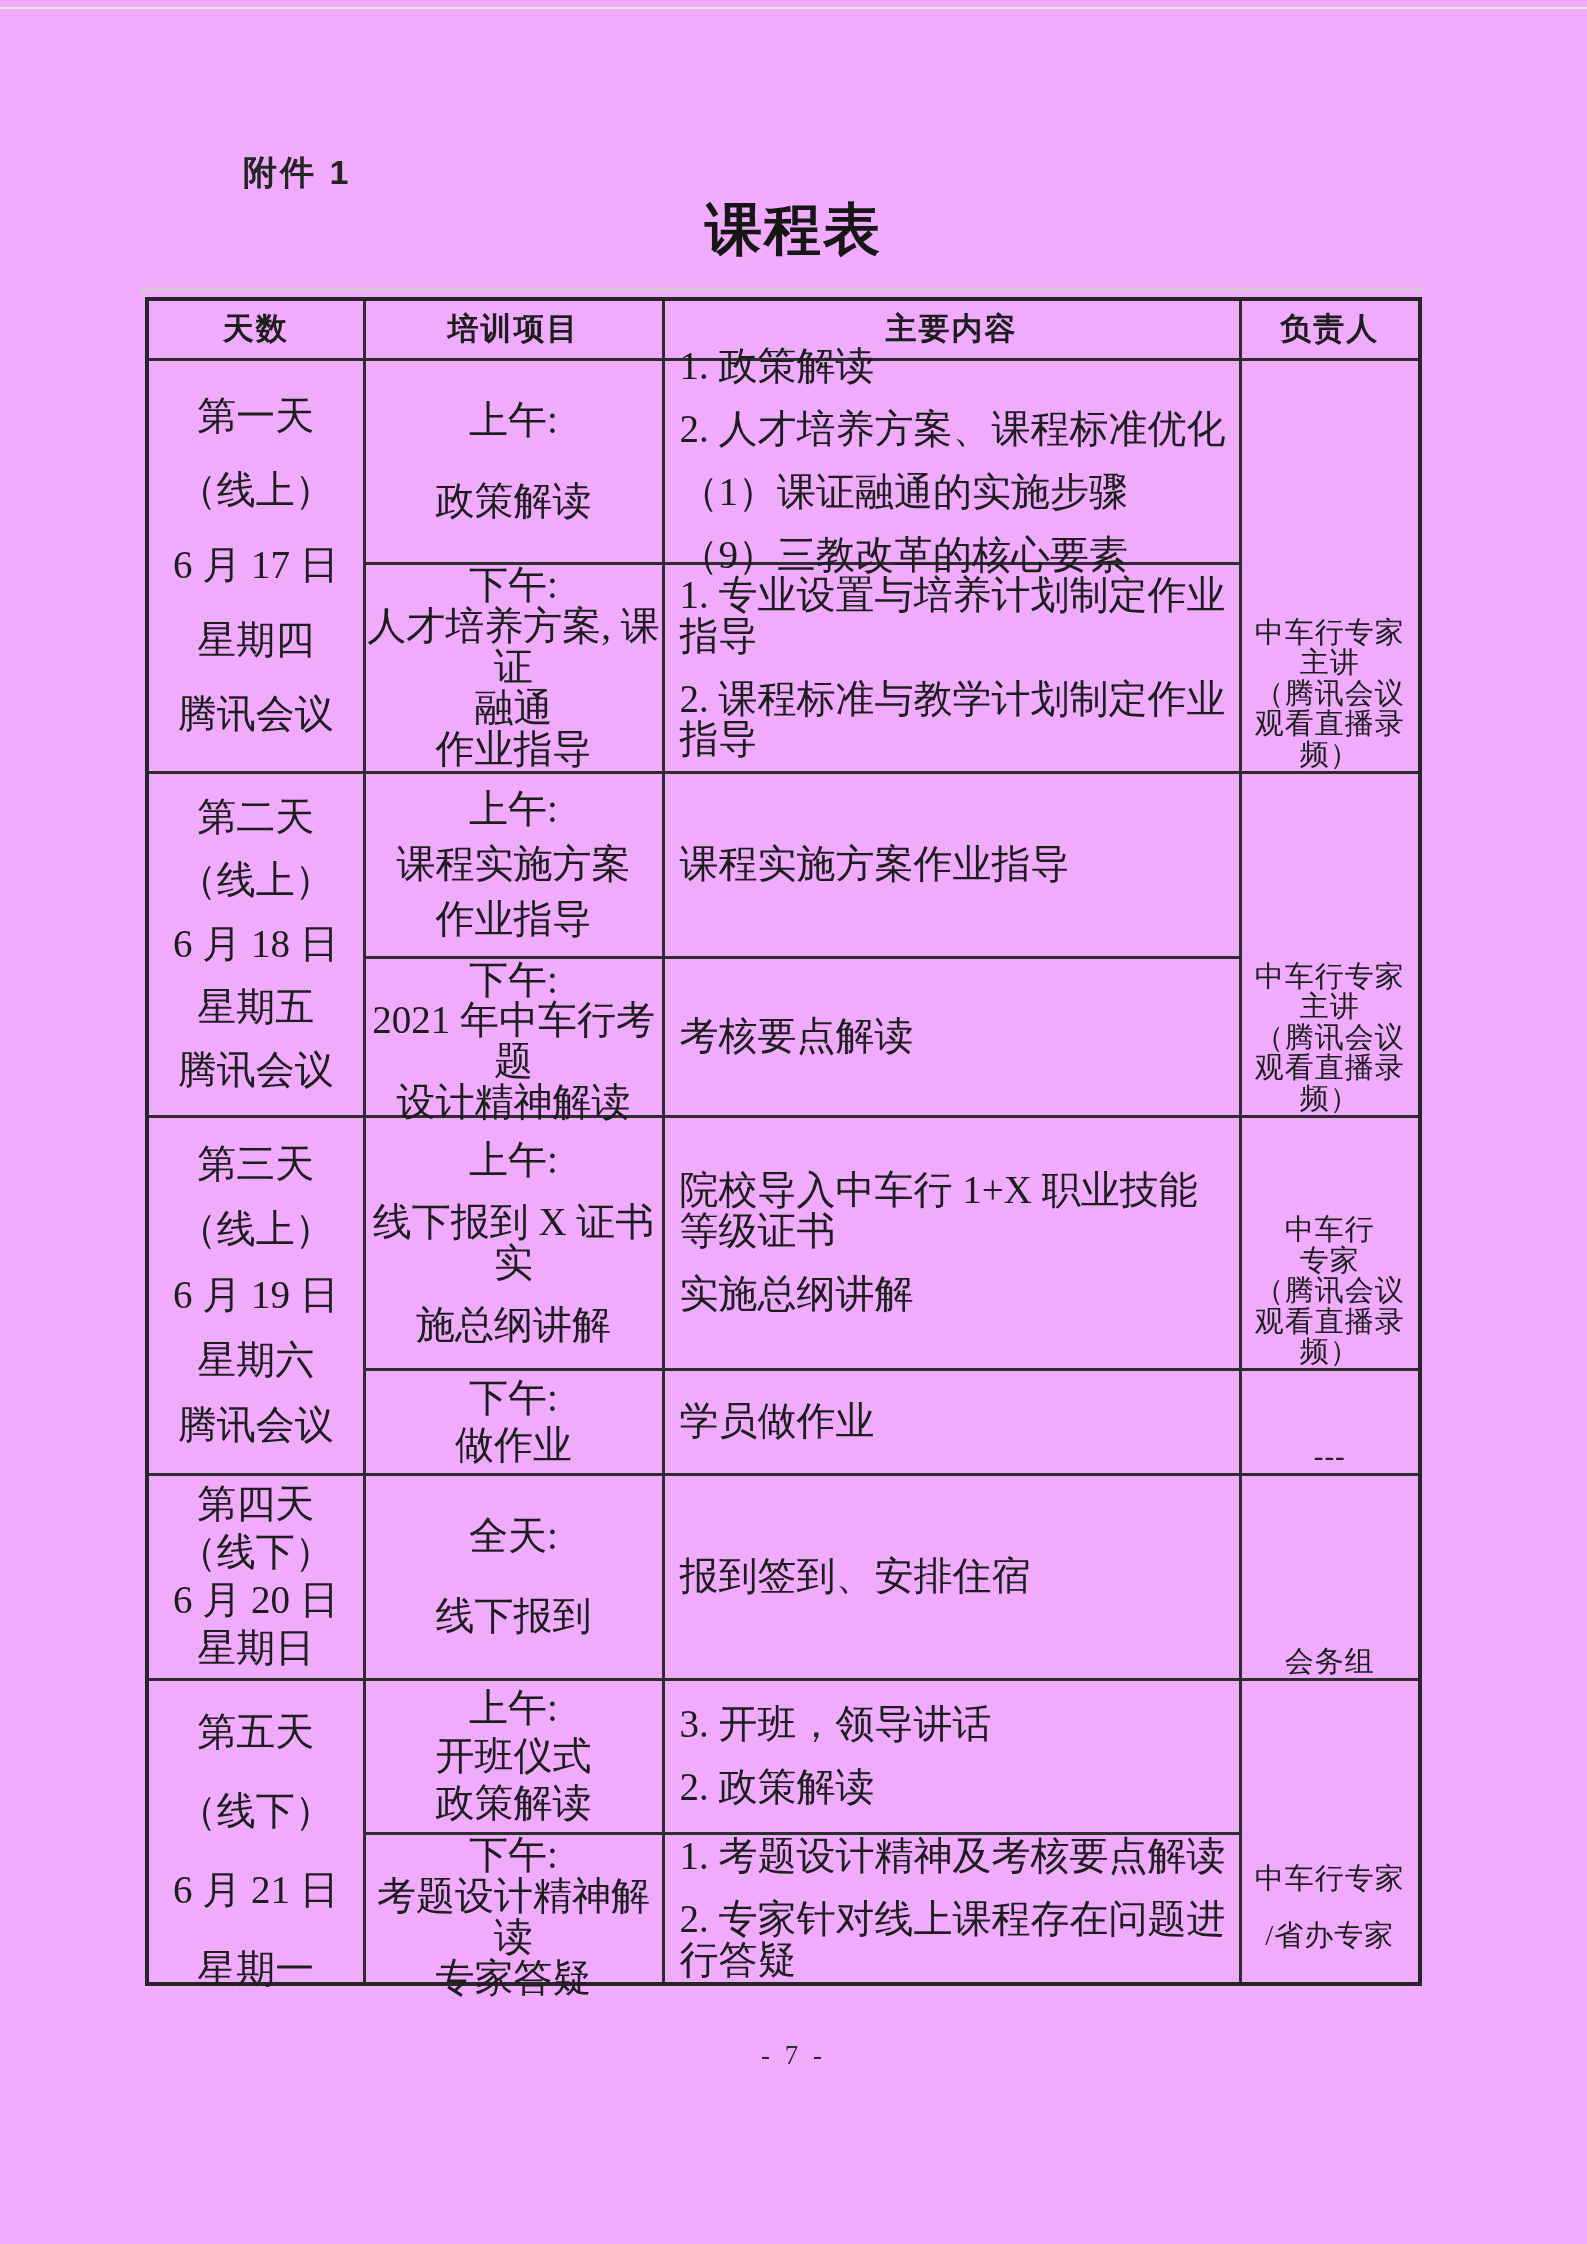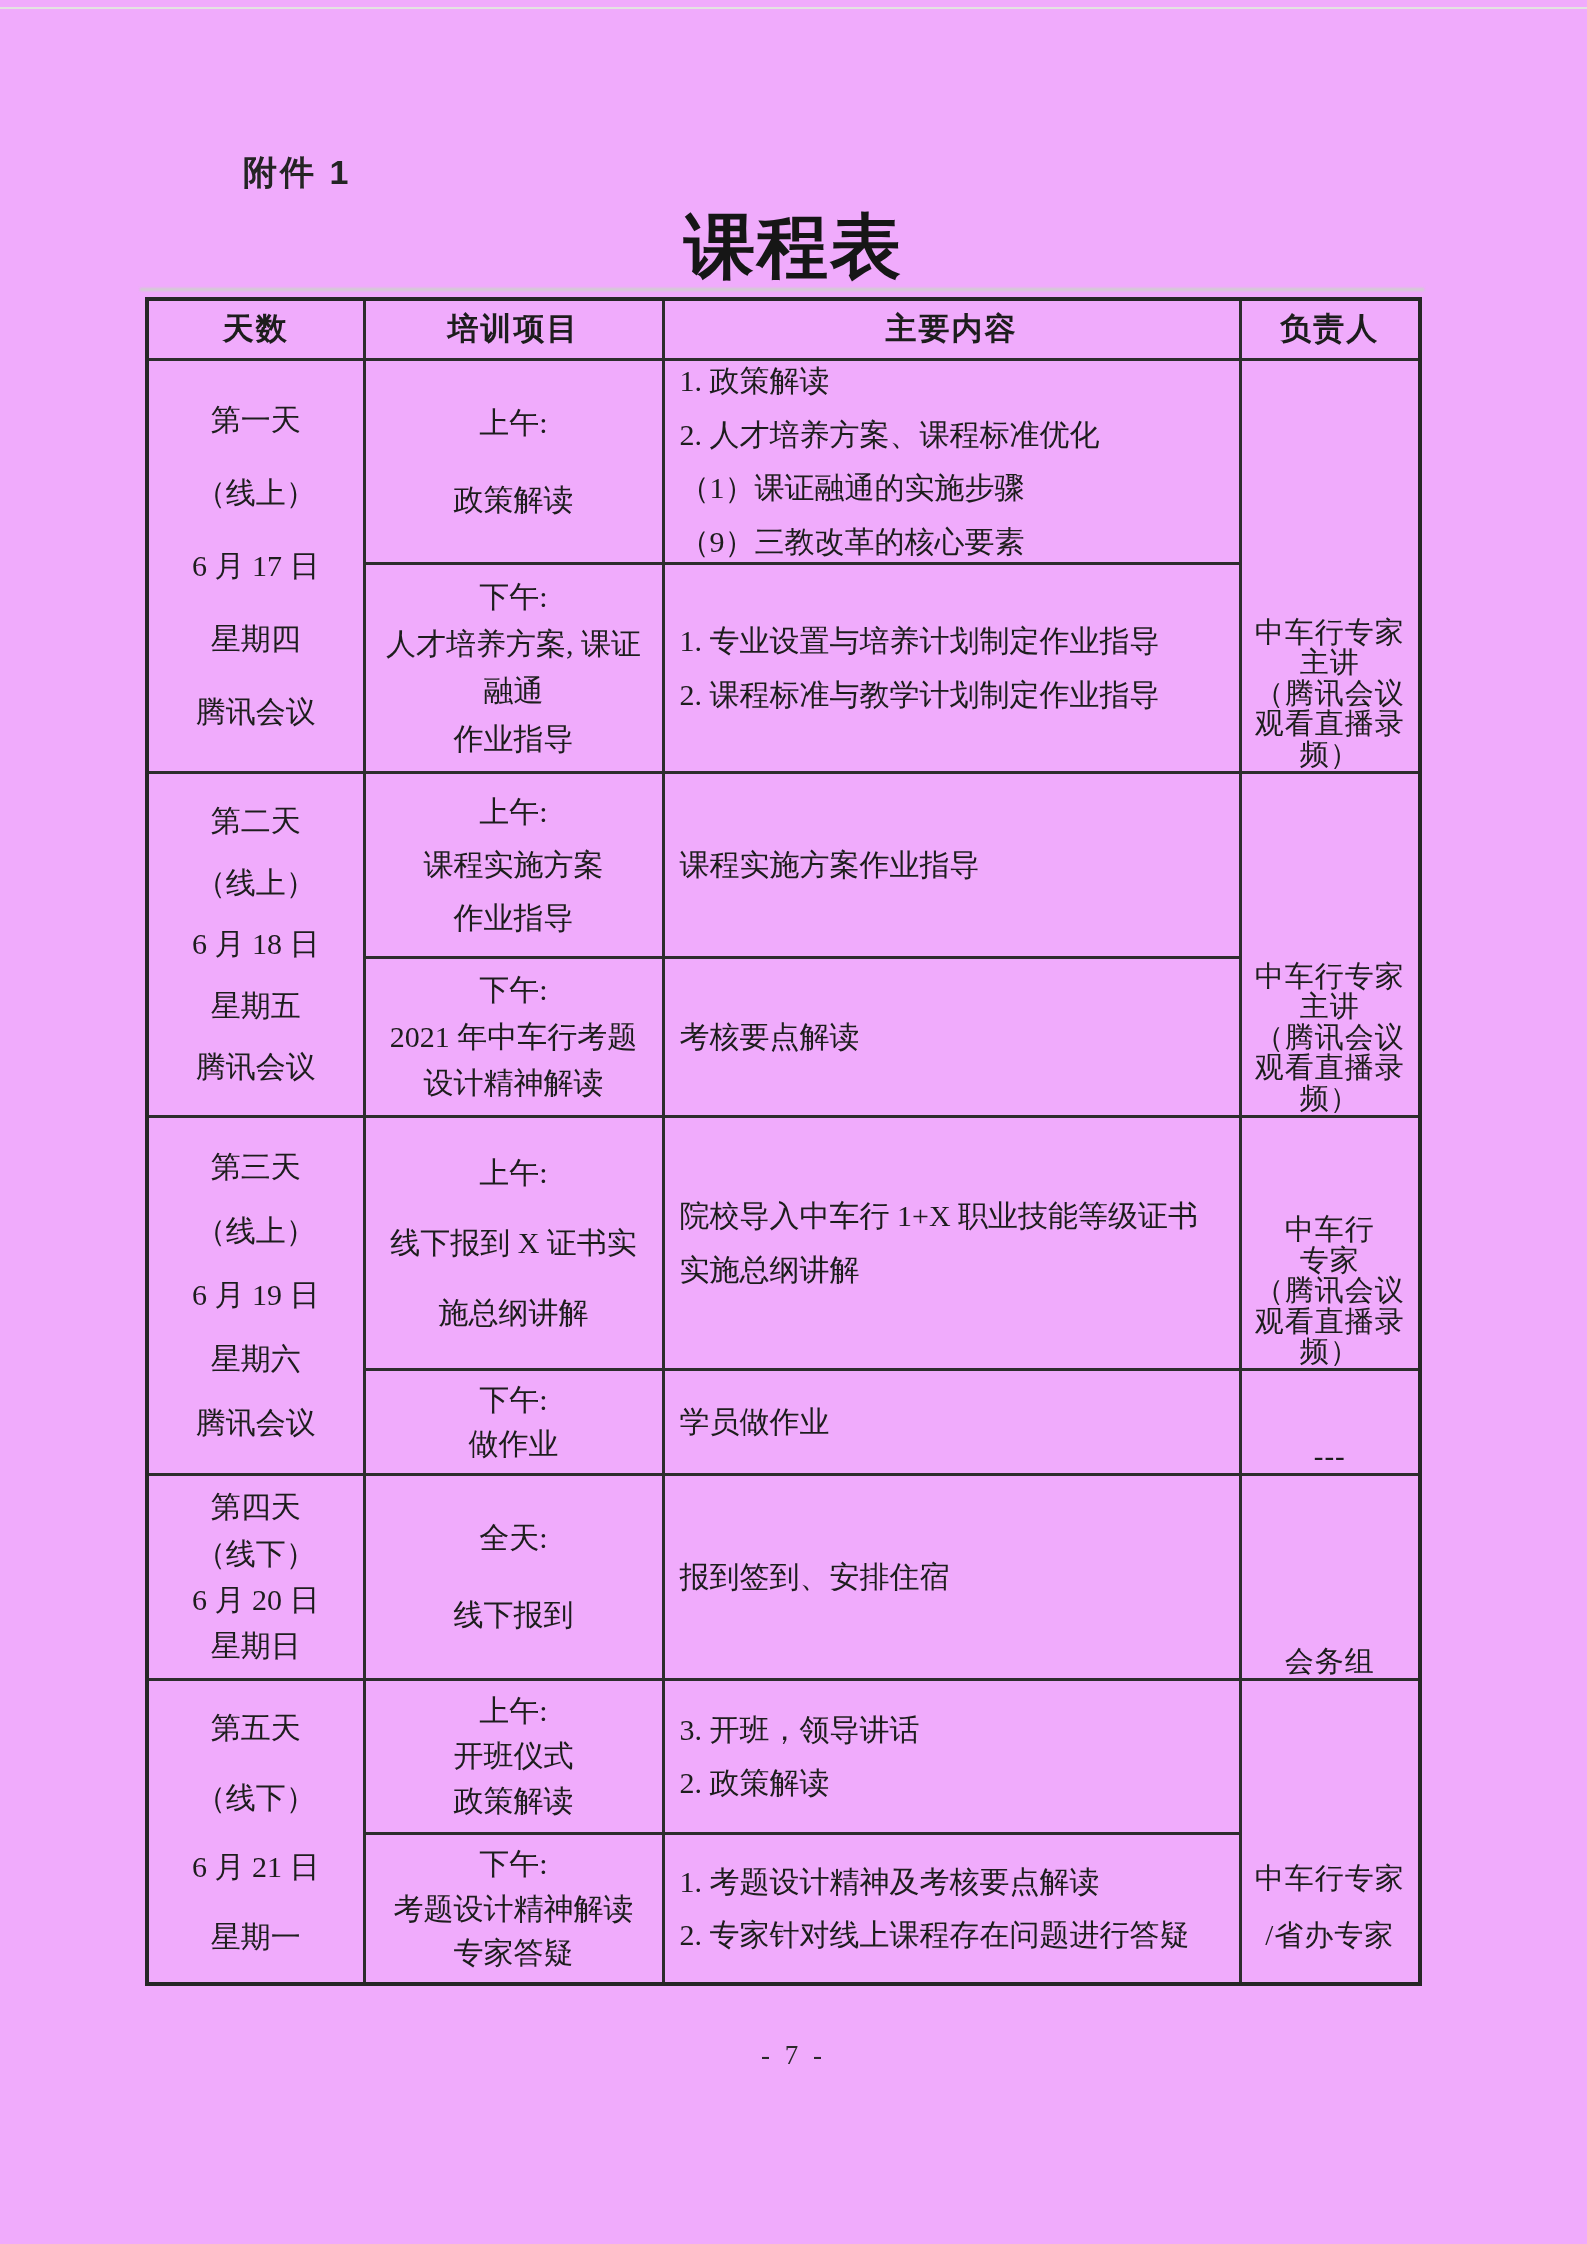--- a/index.html
+++ b/index.html
@@ -30,24 +30,24 @@
     position: absolute;
     left: 243px; top: 150px;
     font-family: "Liberation Sans", "DejaVu Sans", sans-serif;
     font-weight: bold;
     font-size: 34px;
     letter-spacing: 3px;
     color: #242424;
   }
   .doc-title {
     position: absolute;
-    left: 50%; top: 200px;
+    left: 50%; top: 192px;
     transform: translateX(-50%);
     font-weight: bold;
-    font-size: 71px;
+    font-size: 57px;
     letter-spacing: 2px;
     color: #161616;
   }
   table.schedule {
     position: absolute;
     left: 145px; top: 297px;
     width: 1273px;
     border-collapse: collapse;
     table-layout: fixed;
     border: 4px solid #262626;
@@ -65,21 +65,21 @@
   .rh159 { height: 159px; }
   .rh253 { height: 253px; }
   .rh105 { height: 105px; }
   .rh205 { height: 205px; }
   .rh154 { height: 154px; }
   .rh151 { height: 151px; }
   .cell {
     display: flex;
     flex-direction: column;
     width: 100%;
-    font-size: 30px;
+    font-size: 39px;
     line-height: 1.05;
   }
   .h54  { height: 54px; }
   .h200 { height: 200px; }
   .h205 { height: 205px; }
   .h407 { height: 407px; }
   .h180 { height: 180px; }
   .h154 { height: 154px; }
   .h338 { height: 338px; }
   .h248 { height: 248px; }

